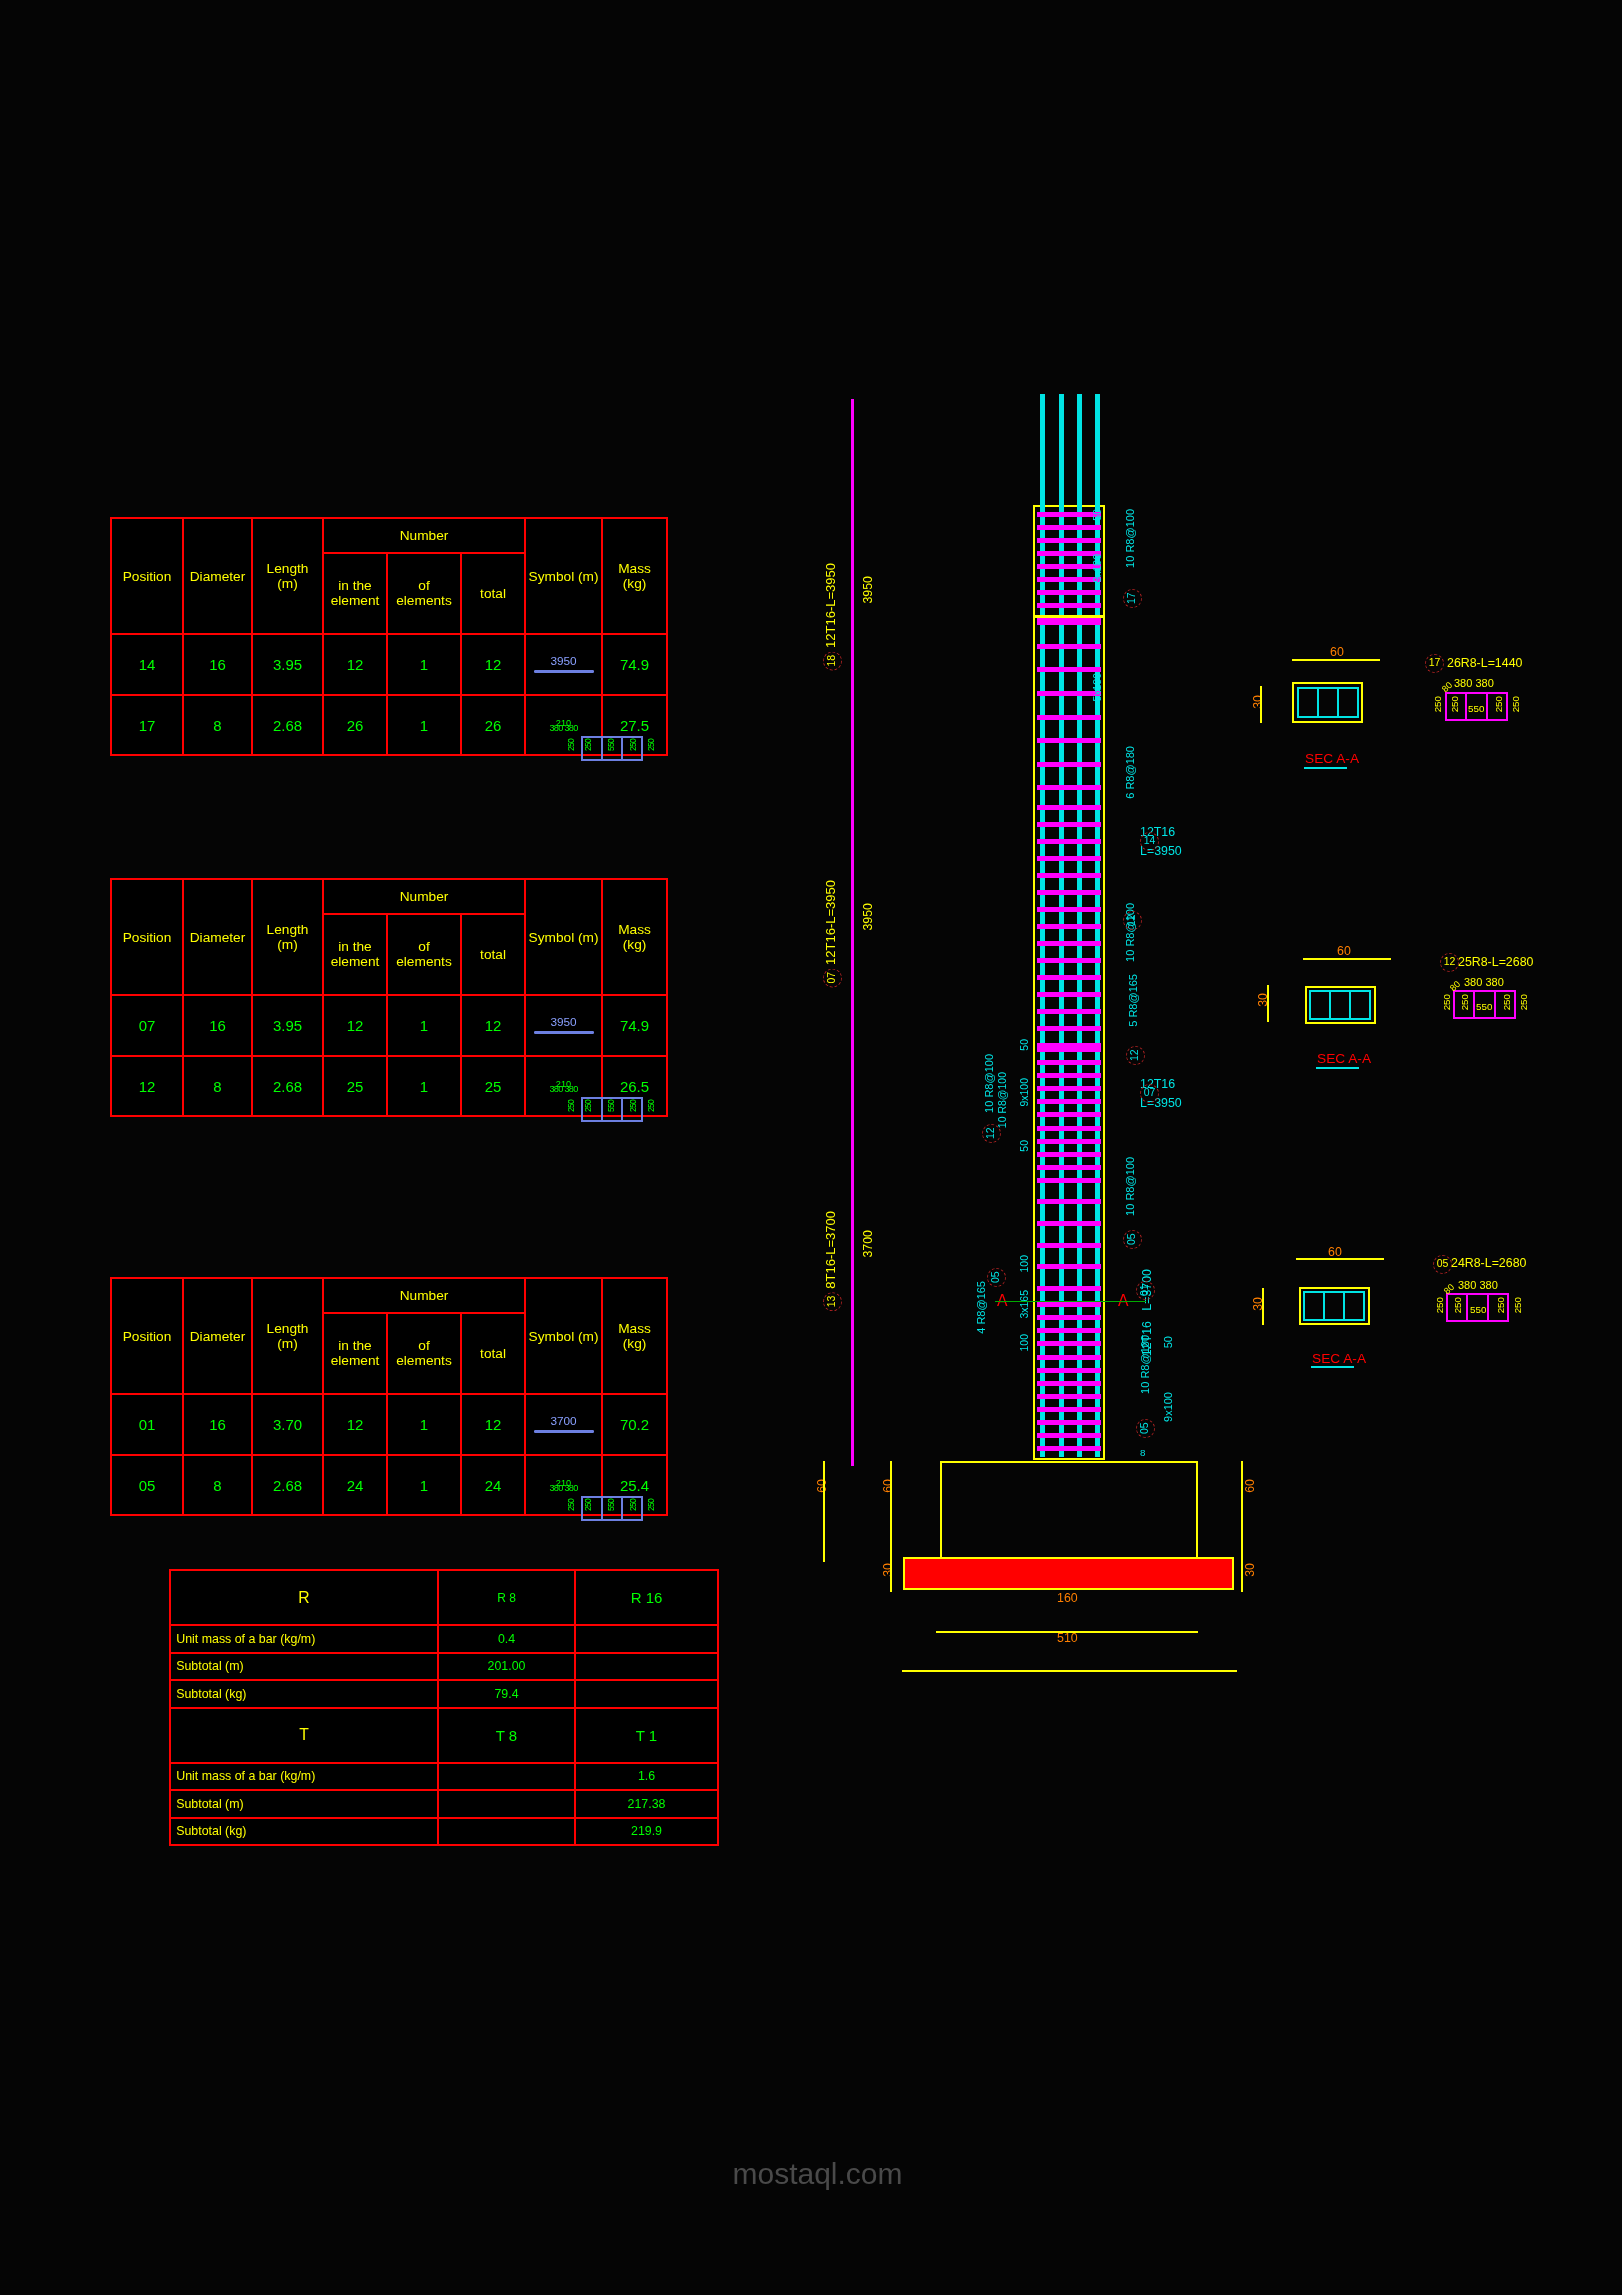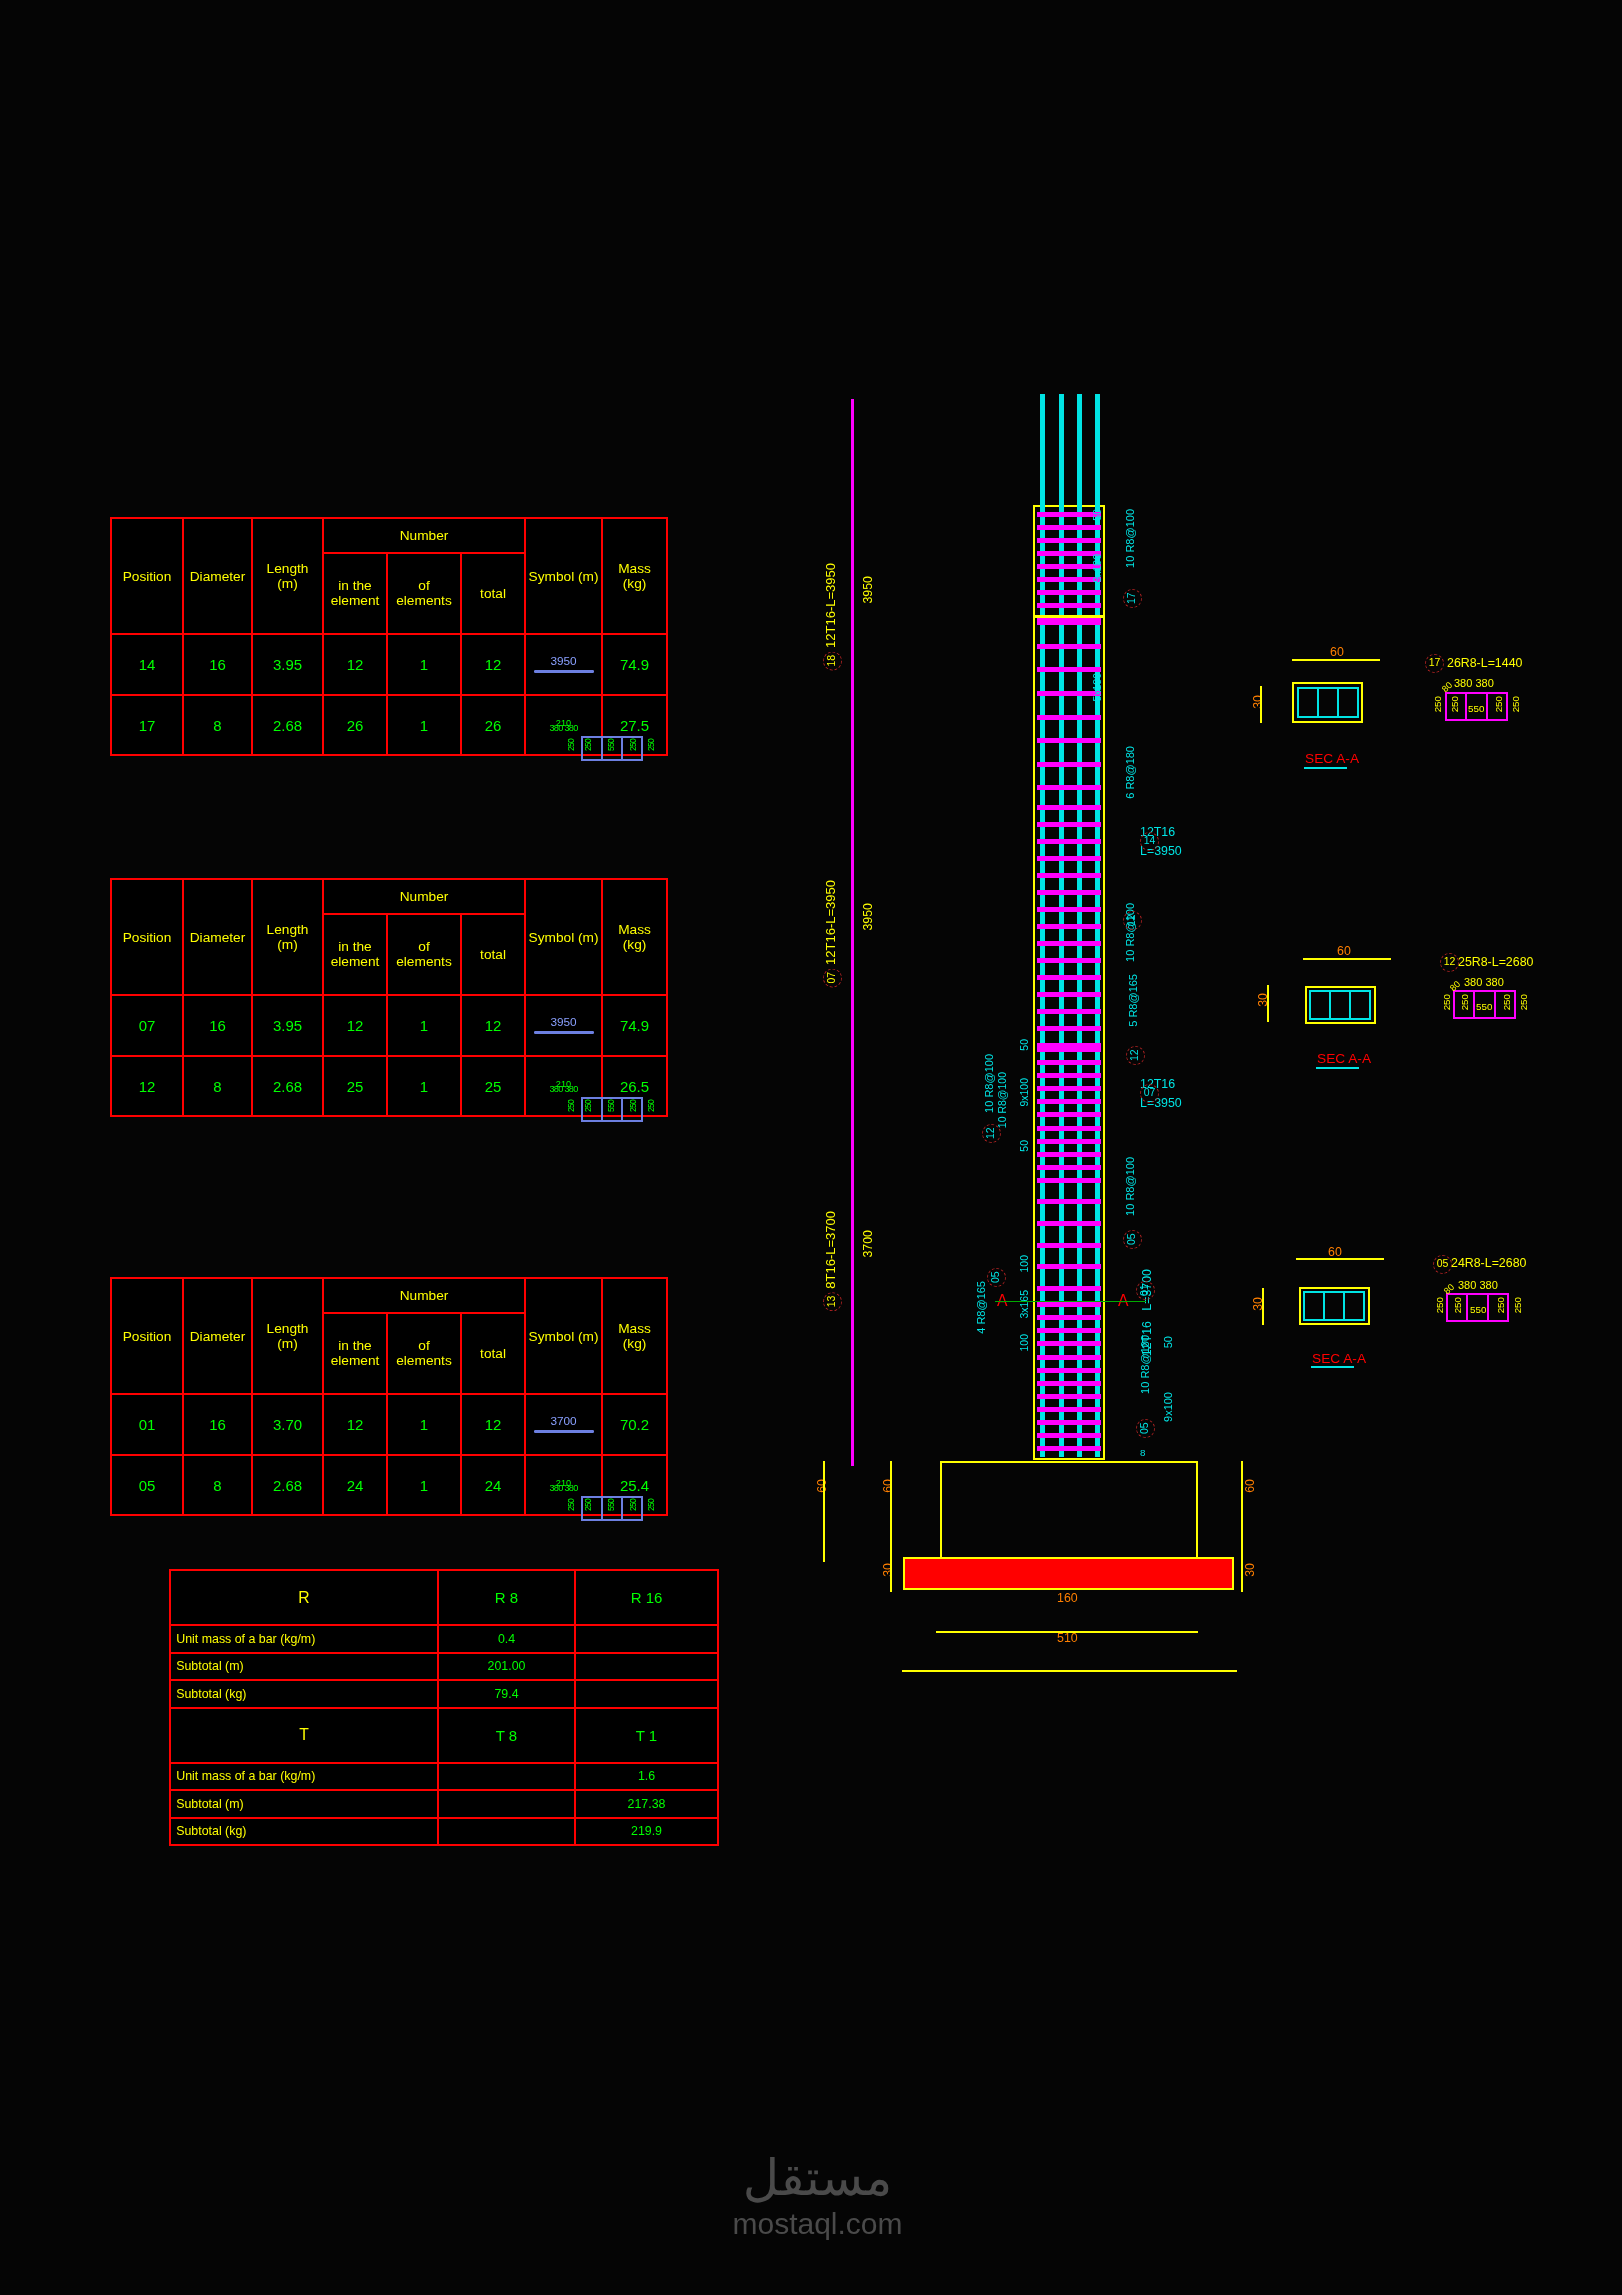--- a/index.html
+++ b/index.html
@@ -408,21 +408,21 @@
 
   <table class="sum-table" style="left:169px; top:1569px; width:548px;">
     <colgroup>
         <col style="width:268px">
         <col style="width:137px">
         <col style="width:143px">
       </colgroup>
     <tbody>
         <tr class="grp">
       <td class="ctr">R</td>
-      <td class="val" style="font-size:15px">R 8</td>
+      <td class="val" style="font-size:12px">R 8</td>
       <td class="val" style="font-size:15px">R 16</td>
     </tr>
     <tr class="rw">
       <td class="lbl">Unit mass of a bar (kg/m)</td>
       <td class="val">0.4</td>
       <td class="val"></td>
     </tr>
     <tr class="rw">
       <td class="lbl">Subtotal (m)</td>
       <td class="val">201.00</td>
@@ -739,18 +739,17 @@
       <i></i>
     </div>
   <div class="dwg t-yellow vtext" style="left:1434px; top:1297px; font-size:9.8px;">250</div>
   <div class="dwg t-yellow vtext" style="left:1452px; top:1297px; font-size:9.8px;">250</div>
   <div class="dwg t-yellow" style="left:1470px; top:1304px; font-size:9.8px;">550</div>
   <div class="dwg t-yellow vtext" style="left:1495px; top:1297px; font-size:9.8px;">250</div>
   <div class="dwg t-yellow vtext" style="left:1512px; top:1297px; font-size:9.8px;">250</div>
   <div class="dwg t-yellow" style="left:1444px; top:1284px; font-size:9.2px; transform:rotate(-45deg);">80</div>
 
   <div class="wm" style="left:654px; top:2153px; width:327px;">
-    <div class="ar">مستقل</div>
     <div class="la">mostaql.com</div>
   </div>
 
 </div>
 
 
 </body></html>

